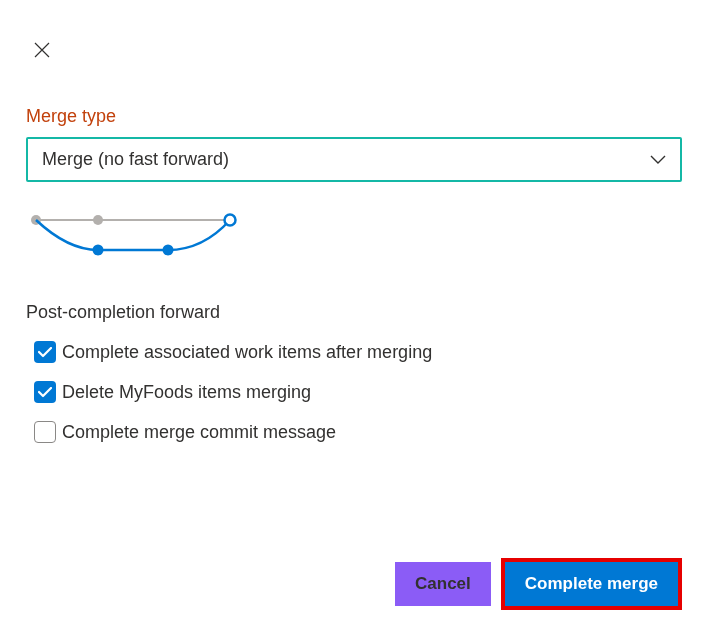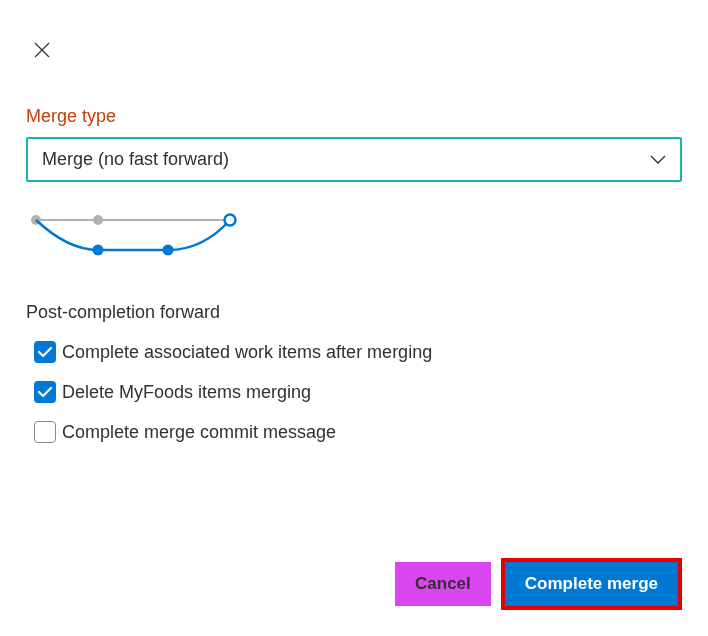--- a/index.html
+++ b/index.html
@@ -109,21 +109,21 @@
   }
   .btn {
     font-size: 17px;
     font-weight: 600;
     padding: 12px 20px;
     border: none;
     cursor: pointer;
     font-family: inherit;
   }
   .btn-cancel {
-    background: #d946ef;
+    background: #8b5cf6;
     color: #323130;
   }
   .btn-primary {
     background: #0078d4;
     color: #fff;
   }
   .highlight-frame {
     border: 4px solid #e60000;
     display: inline-flex;
   }

